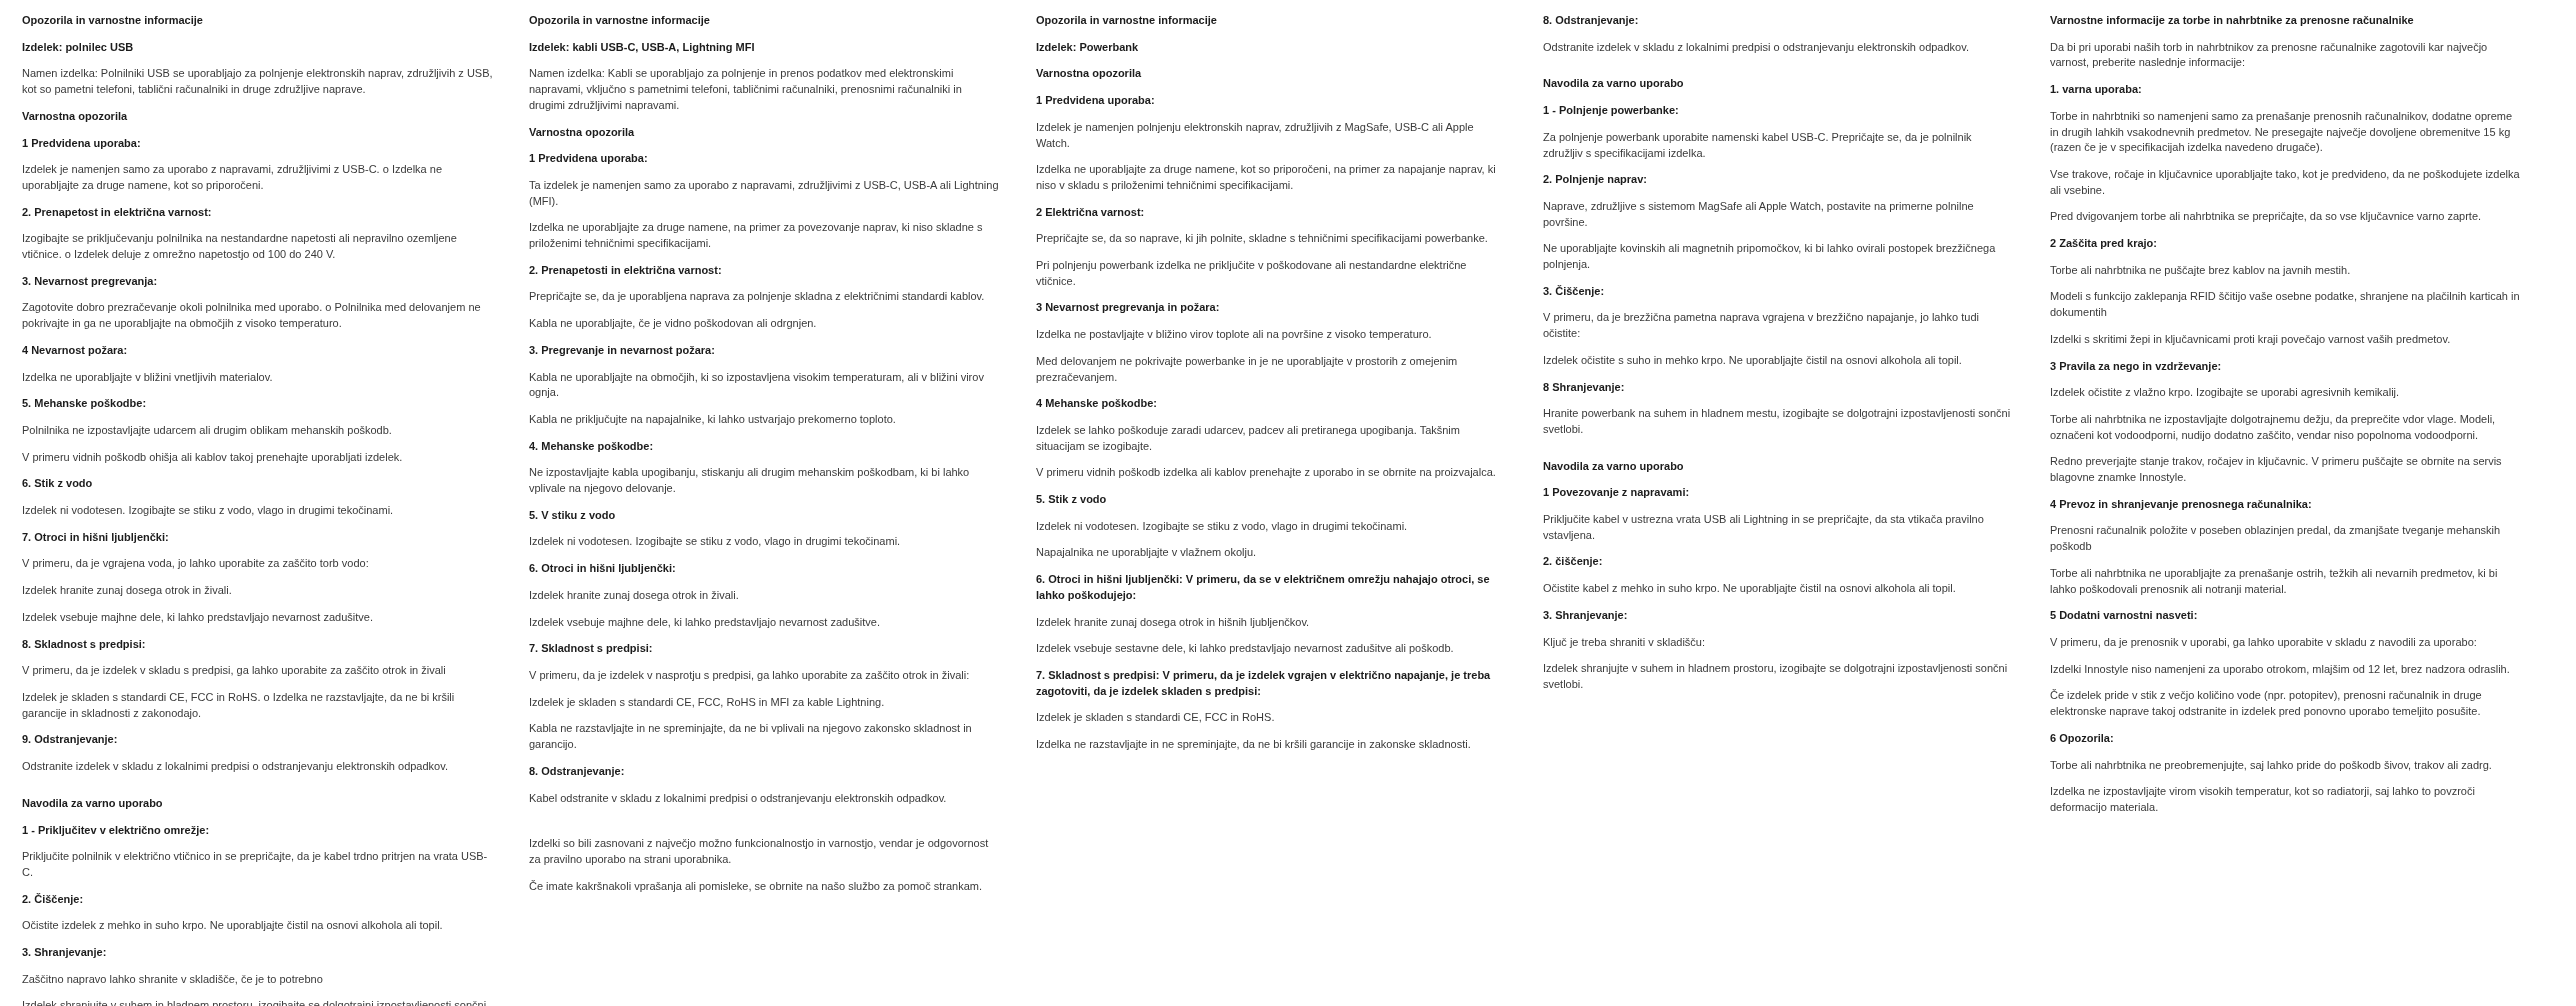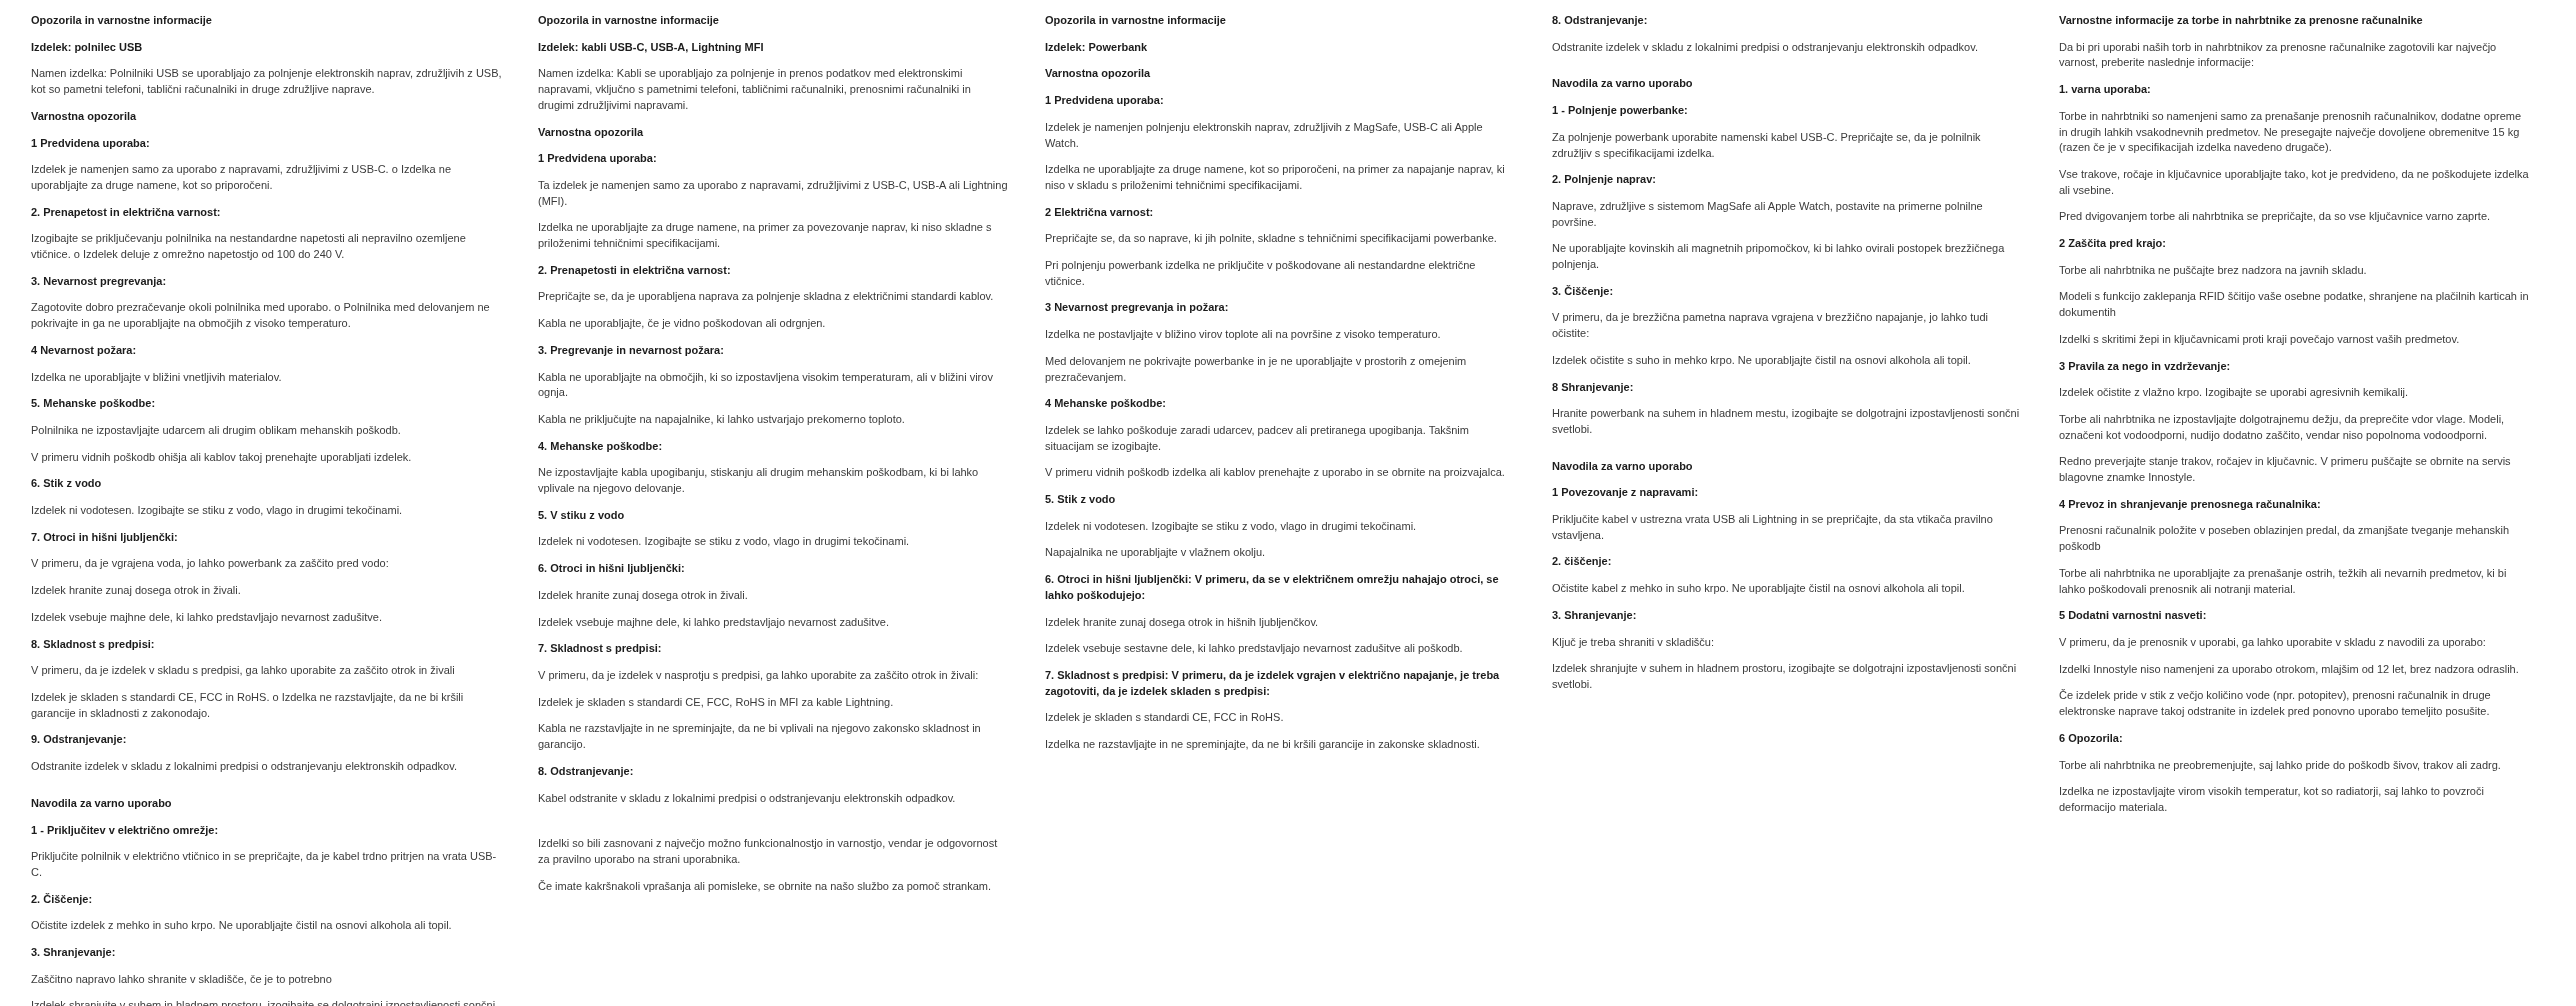--- a/index.html
+++ b/index.html
@@ -10,21 +10,21 @@
     width: 2576px;
     height: 1006px;
     overflow: hidden;
     font-family: "Liberation Sans", "DejaVu Sans", sans-serif;
   }
   .page {
     box-sizing: border-box;
     width: 2576px;
     height: 1006px;
     background: #ffffff;
-    padding: 13px 0 0 31px;
+    padding: 13px 0 0 22px;
     display: flex;
     gap: 36px;
   }
   .col {
     flex: 0 0 471px;
     width: 471px;
   }
   .h {
     font-size: 11px;
     line-height: 15.7px;
@@ -61,21 +61,21 @@
         <div class="h">3. Nevarnost pregrevanja:</div>
         <div class="p">Zagotovite dobro prezračevanje okoli polnilnika med uporabo. o Polnilnika med delovanjem ne pokrivajte in ga ne uporabljajte na območjih z visoko temperaturo.</div>
         <div class="h">4 Nevarnost požara:</div>
         <div class="p">Izdelka ne uporabljajte v bližini vnetljivih materialov.</div>
         <div class="h">5. Mehanske poškodbe:</div>
         <div class="p">Polnilnika ne izpostavljajte udarcem ali drugim oblikam mehanskih poškodb.</div>
         <div class="p">V primeru vidnih poškodb ohišja ali kablov takoj prenehajte uporabljati izdelek.</div>
         <div class="h">6. Stik z vodo</div>
         <div class="p">Izdelek ni vodotesen. Izogibajte se stiku z vodo, vlago in drugimi tekočinami.</div>
         <div class="h">7. Otroci in hišni ljubljenčki:</div>
-        <div class="p">V primeru, da je vgrajena voda, jo lahko powerbank za zaščito pred vodo:</div>
+        <div class="p">V primeru, da je vgrajena voda, jo lahko uporabite za zaščito torb vodo:</div>
         <div class="p">Izdelek hranite zunaj dosega otrok in živali.</div>
         <div class="p">Izdelek vsebuje majhne dele, ki lahko predstavljajo nevarnost zadušitve.</div>
         <div class="h">8. Skladnost s predpisi:</div>
         <div class="p">V primeru, da je izdelek v skladu s predpisi, ga lahko uporabite za zaščito otrok in živali</div>
         <div class="p">Izdelek je skladen s standardi CE, FCC in RoHS. o Izdelka ne razstavljajte, da ne bi kršili garancije in skladnosti z zakonodajo.</div>
         <div class="h">9. Odstranjevanje:</div>
         <div class="p">Odstranite izdelek v skladu z lokalnimi predpisi o odstranjevanju elektronskih odpadkov.</div>
         <div class="h gap">Navodila za varno uporabo</div>
         <div class="h">1 - Priključitev v električno omrežje:</div>
         <div class="p">Priključite polnilnik v električno vtičnico in se prepričajte, da je kabel trdno pritrjen na vrata USB-C.</div>
@@ -161,21 +161,21 @@
         <div class="p">Ključ je treba shraniti v skladišču:</div>
         <div class="p">Izdelek shranjujte v suhem in hladnem prostoru, izogibajte se dolgotrajni izpostavljenosti sončni svetlobi.</div>
       </div><div class="col">
         <div class="h">Varnostne informacije za torbe in nahrbtnike za prenosne računalnike</div>
         <div class="p">Da bi pri uporabi naših torb in nahrbtnikov za prenosne računalnike zagotovili kar največjo varnost, preberite naslednje informacije:</div>
         <div class="h">1. varna uporaba:</div>
         <div class="p">Torbe in nahrbtniki so namenjeni samo za prenašanje prenosnih računalnikov, dodatne opreme in drugih lahkih vsakodnevnih predmetov. Ne presegajte največje dovoljene obremenitve 15 kg (razen če je v specifikacijah izdelka navedeno drugače).</div>
         <div class="p">Vse trakove, ročaje in ključavnice uporabljajte tako, kot je predvideno, da ne poškodujete izdelka ali vsebine.</div>
         <div class="p">Pred dvigovanjem torbe ali nahrbtnika se prepričajte, da so vse ključavnice varno zaprte.</div>
         <div class="h">2 Zaščita pred krajo:</div>
-        <div class="p">Torbe ali nahrbtnika ne puščajte brez nadzora na javnih skladu.</div>
+        <div class="p">Torbe ali nahrbtnika ne puščajte brez kablov na javnih mestih.</div>
         <div class="p">Modeli s funkcijo zaklepanja RFID ščitijo vaše osebne podatke, shranjene na plačilnih karticah in dokumentih</div>
         <div class="p">Izdelki s skritimi žepi in ključavnicami proti kraji povečajo varnost vaših predmetov.</div>
         <div class="h">3 Pravila za nego in vzdrževanje:</div>
         <div class="p">Izdelek očistite z vlažno krpo. Izogibajte se uporabi agresivnih kemikalij.</div>
         <div class="p">Torbe ali nahrbtnika ne izpostavljajte dolgotrajnemu dežju, da preprečite vdor vlage. Modeli, označeni kot vodoodporni, nudijo dodatno zaščito, vendar niso popolnoma vodoodporni.</div>
         <div class="p">Redno preverjajte stanje trakov, ročajev in ključavnic. V primeru puščajte se obrnite na servis blagovne znamke Innostyle.</div>
         <div class="h">4 Prevoz in shranjevanje prenosnega računalnika:</div>
         <div class="p">Prenosni računalnik položite v poseben oblazinjen predal, da zmanjšate tveganje mehanskih poškodb</div>
         <div class="p">Torbe ali nahrbtnika ne uporabljajte za prenašanje ostrih, težkih ali nevarnih predmetov, ki bi lahko poškodovali prenosnik ali notranji material.</div>
         <div class="h">5 Dodatni varnostni nasveti:</div>

